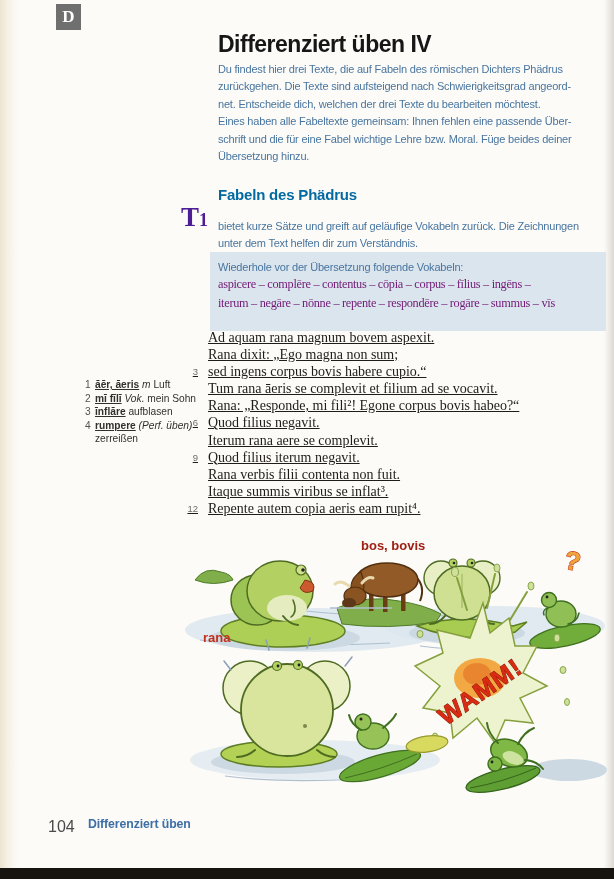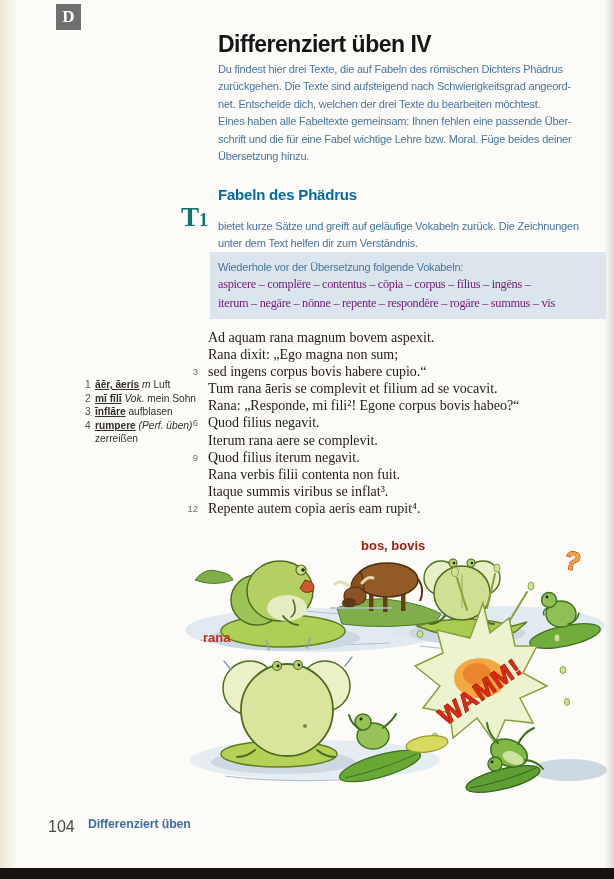--- a/index.html
+++ b/index.html
@@ -41,46 +41,46 @@
     position:absolute;left:218px;top:61px;
     font-size:11px;letter-spacing:-0.2px;line-height:17.4px;white-space:nowrap;
   }
   .section-heading{
     position:absolute;left:218px;top:174px;
     font-size:15px;font-weight:bold;color:#0369a1;letter-spacing:-0.2px;
   }
   .exercise-marker{
     position:absolute;left:181px;top:202px;
     font-family:"Liberation Serif","DejaVu Serif",serif;
-    font-weight:bold;color:#0f766e;
+    font-weight:bold;color:#4c1d95;
   }
   .exercise-marker .big{font-size:27px;}
   .exercise-marker .small{font-size:18px;}
   .exercise-desc{
     position:absolute;left:218px;top:206px;
     font-size:11px;letter-spacing:-0.2px;line-height:17.2px;white-space:nowrap;margin-top:12px;
   }
   .vocab-box{
     position:absolute;left:210px;top:252px;width:380px;
-    background:#dbe5ee;padding:8px 8px 6px 8px;
+    background:#dbe5ee;padding:8px 8px 18px 8px;
   }
   .vocab-heading{
     font-size:11px;letter-spacing:-0.2px;line-height:15px;white-space:nowrap;
   }
   .vocab-words{
     font-family:"Liberation Serif","DejaVu Serif",serif;
     font-size:12.3px;letter-spacing:-0.3px;line-height:19px;
     color:#701a75;white-space:nowrap;
   }
   .latin{
     position:absolute;left:180px;top:329px;
     font-family:"Liberation Serif","DejaVu Serif",serif;
     font-size:14px;color:#201c18;
   }
-  .lrow{display:flex;align-items:flex-start;line-height:17.1px;white-space:nowrap;}
+  .lrow{display:flex;align-items:flex-start;line-height:17.1px;white-space:nowrap;text-decoration:underline;}
   .lnum{
     width:28px;text-align:right;padding-right:10px;box-sizing:border-box;
     font-family:"Liberation Sans","DejaVu Sans",sans-serif;
     font-size:9.5px;color:#6b6b6b;
   }
   .margin-notes{
     position:absolute;left:85px;top:378px;width:118px;
     font-size:10.2px;line-height:13.6px;color:#33302c;
   }
   .note{display:flex;}

